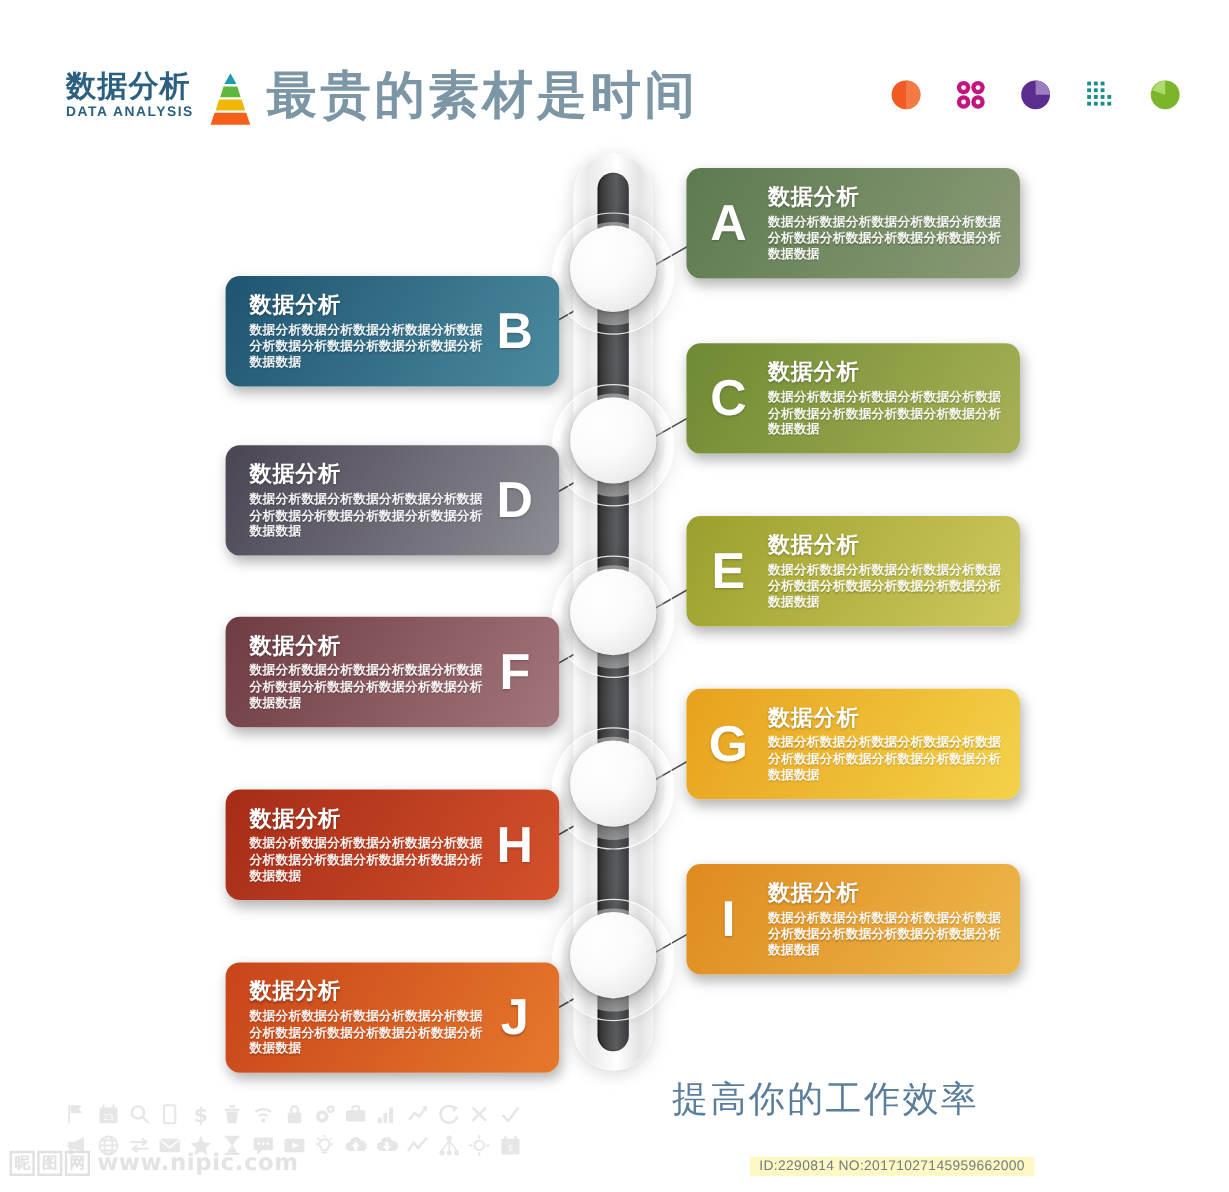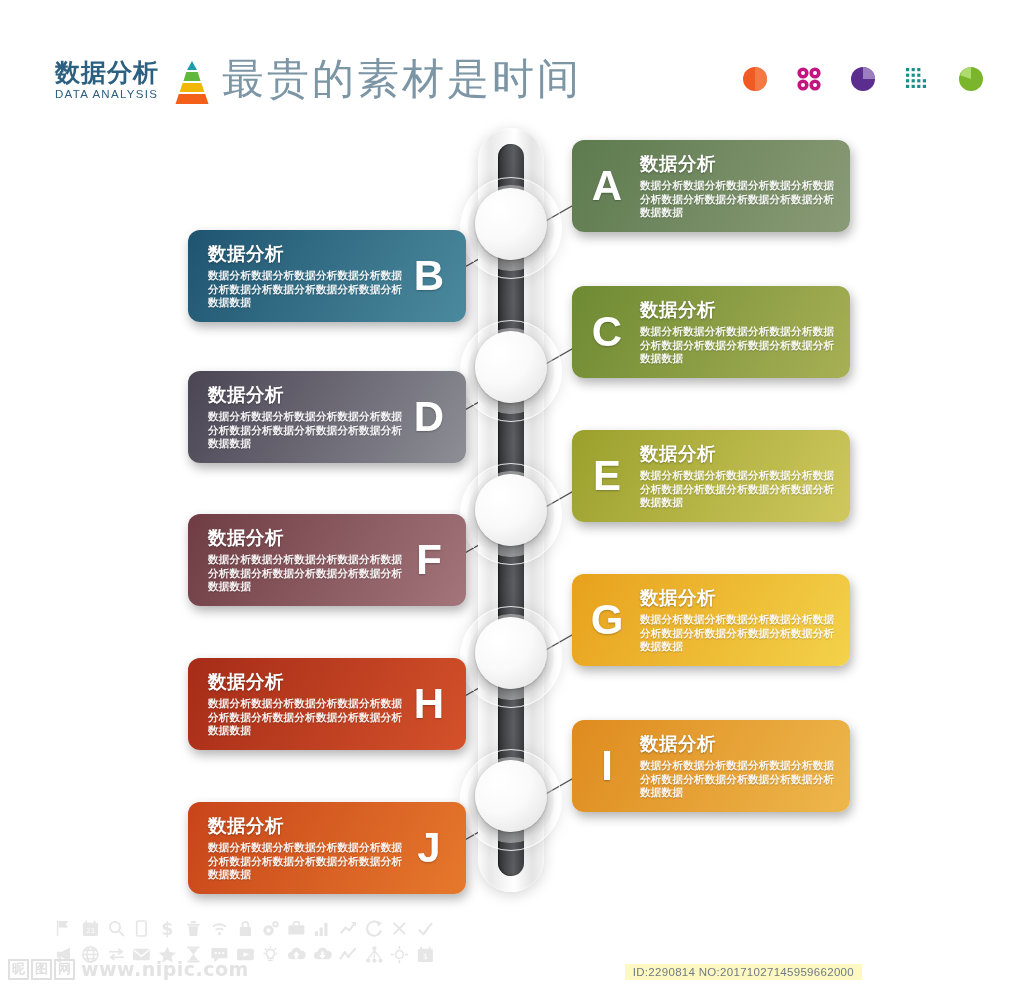--- a/index.html
+++ b/index.html
@@ -13,29 +13,29 @@
 
   
   #header { position: absolute; left: 0; top: 0; width: 1024px; height: 120px; }
 
   .brand { position: absolute; left: 55px; top: 58px; }
   .brand-cn {
     font-size: 25px; font-weight: bold; color: #2b6080;
     letter-spacing: 1px; line-height: 28px;
   }
   .brand-en {
-    font-size: 11.5px; font-weight: normal; color: #2b6080;
+    font-size: 11.5px; font-weight: bold; color: #2b6080;
     letter-spacing: 1.3px; line-height: 14px; margin-top: 1px;
   }
 
   .pyramid { position: absolute; left: 172px; top: 60px; width: 40px; height: 46px; }
 
   .headline {
     position: absolute; left: 222px; top: 53px;
-    font-size: 42px; color: #7c96a6; font-weight: 400;
+    font-size: 42px; color: #7c96a6; font-weight: 700;
     letter-spacing: 3px; line-height: 52px;
     font-family: "DejaVu Sans", sans-serif;
     text-align: center;
   }
 
   #header-icons { position: absolute; right: 40px; top: 66px; display: flex; gap: 28px; align-items: center; }
   .hicon { width: 26px; height: 26px; display: block; }
 
   
   #track-wrap { position: absolute; left: 478px; top: 128px; width: 66px; height: 764px; }
@@ -522,20 +522,21 @@
             <rect x="2" y="4" width="16" height="14" rx="1.5"></rect>
             <rect x="4.5" y="1.5" width="2" height="4" rx="1"></rect>
             <rect x="13.5" y="1.5" width="2" height="4" rx="1"></rect>
           </g>
           <text x="10" y="15" font-size="8" fill="#fff" text-anchor="middle" font-family="DejaVu Sans">$</text>
         </svg>
     </div>
   </div>
 
   <div id="tagline">
+    <div class="tag-big">提高你的工作效率</div>
   </div>
 
   <div id="watermark">
     <div class="wm-logo">
       <div class="wm-box">昵</div>
       <div class="wm-box">图</div>
       <div class="wm-box">网</div>
     </div>
     <div class="wm-url">www.nipic.com</div>
   </div>

